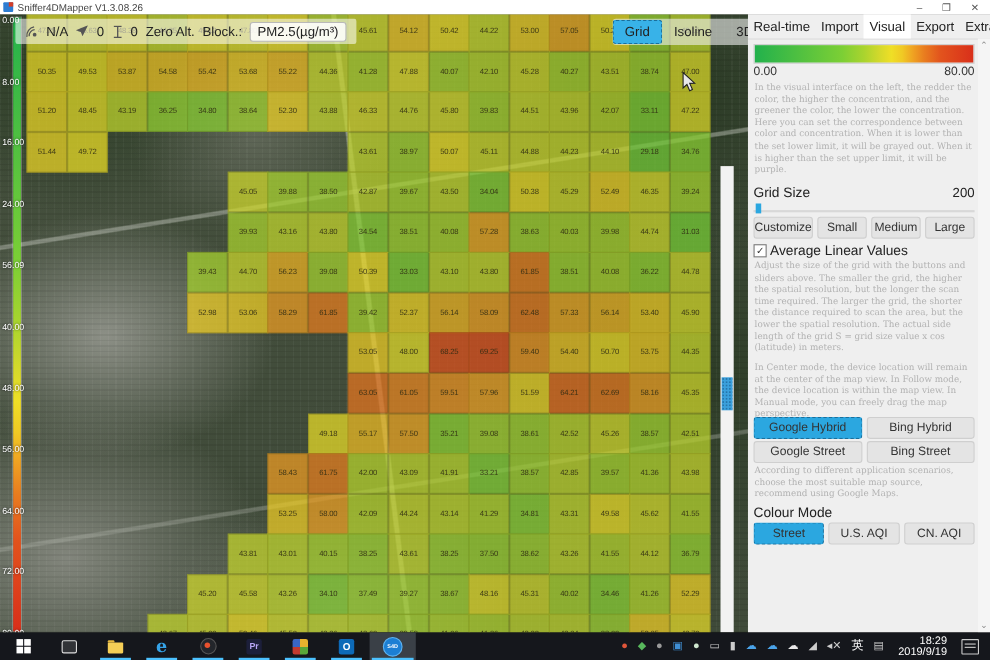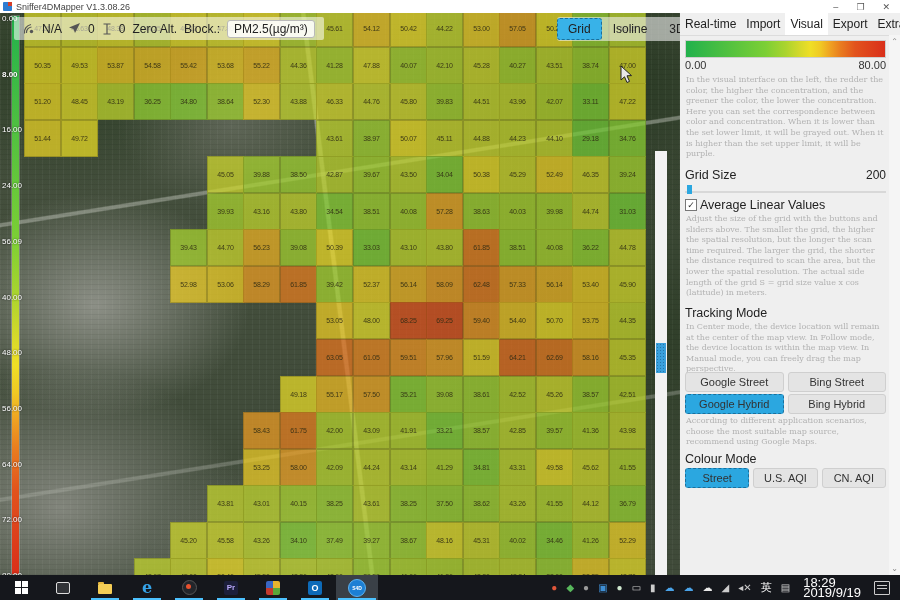--- a/index.html
+++ b/index.html
@@ -104,21 +104,21 @@
   .pricon{width:14px;height:14px;background:#1c1f3a;color:#b7a6f7;font-size:8px;font-weight:bold;
     display:flex;align-items:center;justify-content:center;border-radius:2px;}
   .gameicon{width:14px;height:14px;border-radius:2px;background:
     conic-gradient(#e8b32e 0 25%, #5aa83a 25% 50%, #c33a2e 50% 75%, #3a66c3 75%);}
   .outicon{width:14px;height:14px;background:#0d6ab8;color:#fff;font-size:9px;font-weight:bold;
     display:flex;align-items:center;justify-content:center;border-radius:2px;}
   .s4dicon{width:16px;height:16px;border-radius:50%;background:#1c7fd4;color:#fff;font-size:5px;
     font-weight:bold;display:flex;align-items:center;justify-content:center;border:1px solid #5db2f0;}
   #tray{margin-left:auto;display:flex;align-items:center;gap:9px;padding-right:6px;}
   .tray-ic{font-size:10px;line-height:25px;cursor:pointer;}
-  #clock{text-align:left;color:#fff;font-size:13px;line-height:10px;padding:0 4px;cursor:default;}
+  #clock{text-align:right;color:#fff;font-size:10px;line-height:10px;padding:0 4px;cursor:default;}
   #notif{width:14px;height:12px;border:1px solid #ccc;border-radius:1px;position:relative;margin-right:4px;cursor:pointer;}
   #notif::after{content:"";position:absolute;left:2px;top:3px;right:2px;height:1px;background:#ccc;box-shadow:0 3px 0 #ccc;}
 </style>
 </head>
 <body>
 
 <div id="titlebar">
   <div class="appicon"></div>
   <span>Sniffer4DMapper V1.3.08.26</span>
   <div id="wincontrols">
@@ -331,21 +331,21 @@
       <div class="gcell" style="left: 463px; top: 545px; background: rgba(193, 215, 44, 0.72);">43.20</div>
       <div class="gcell" style="left: 499px; top: 545px; background: rgba(194, 215, 44, 0.72);">43.34</div>
       <div class="gcell" style="left: 536px; top: 545px; background: rgba(159, 211, 48, 0.72);">38.00</div>
       <div class="gcell" style="left: 572px; top: 545px; background: rgba(240, 207, 37, 0.72);">52.85</div>
       <div class="gcell" style="left: 609px; top: 545px; background: rgba(231, 221, 40, 0.72);">48.70</div>
     </div>
 
   <div id="vscale-bar" style="background: linear-gradient(rgb(34, 177, 76) 0%, rgb(124, 207, 53) 40%, rgb(170, 212, 46) 50%, rgb(214, 217, 43) 57.5%, rgb(239, 223, 38) 62.5%, rgb(240, 201, 36) 67.5%, rgb(239, 161, 34) 72.5%, rgb(233, 125, 31) 77.5%, rgb(226, 83, 29) 85%, rgb(217, 47, 26) 100%);"></div>
   <div id="vscale-labels">
       <span class="vscale-label" style="top: 1px;">0.00</span>
-      <span class="vscale-label" style="top: 56.7px; font-weight: bold;">8.00</span>
+      <span class="vscale-label" style="top: 56.7px;">8.00</span>
       <span class="vscale-label" style="top: 112.4px;">16.00</span>
       <span class="vscale-label" style="top: 168.1px;">24.00</span>
       <span class="vscale-label" style="top: 223.8px;">56.09</span>
       <span class="vscale-label" style="top: 279.5px;">40.00</span>
       <span class="vscale-label" style="top: 335.2px;">48.00</span>
       <span class="vscale-label" style="top: 390.9px;">56.00</span>
       <span class="vscale-label" style="top: 446.6px;">64.00</span>
       <span class="vscale-label" style="top: 502.3px;">72.00</span>
       <span class="vscale-label" style="top: 558px;">80.00</span>
     </div>
@@ -401,36 +401,41 @@
     <div class="desc" style="height:86px;">In the visual interface on the left, the redder the color, the higher the concentration, and the greener the color, the lower the concentration. Here you can set the correspondence between color and concentration. When it is lower than the set lower limit, it will be grayed out. When it is higher than the set upper limit, it will be purple.</div>
 
     <div id="gridsize-row">
       <span class="sec-label">Grid Size</span>
       <span id="gridsize-val">200</span>
     </div>
     <div id="slider">
       <div class="track"></div>
       <div class="thumb"></div>
     </div>
+    <div class="btn-row" id="gridsize-btns">
+        <button class="pbtn">Customize</button>
+        <button class="pbtn">Small</button>
+        <button class="pbtn">Medium</button>
+        <button class="pbtn">Large</button>
+      </div>
     <div id="avg-row">
       <div id="avg-check">✓</div>
       <span>Average Linear Values</span>
     </div>
     <div class="desc" style="height:88px;">Adjust the size of the grid with the buttons and sliders above. The smaller the grid, the higher the spatial resolution, but the longer the scan time required. The larger the grid, the shorter the distance required to scan the area, but the lower the spatial resolution. The actual side length of the grid S = grid size value x cos (latitude) in meters.</div>
 
-    <div class="sec-label">Tracking Mode</div>
     <div class="desc" style="height:46px;">In Center mode, the device location will remain at the center of the map view. In Follow mode, the device location is within the map view. In Manual mode, you can freely drag the map perspective.</div>
 
+    <div class="btn-row" id="mapsrc-btns-1">
+        <button class="pbtn active">Google Hybrid</button>
+        <button class="pbtn">Bing Hybrid</button>
+      </div>
     <div class="btn-row" id="mapsrc-btns-2">
         <button class="pbtn">Google Street</button>
         <button class="pbtn">Bing Street</button>
-      </div>
-    <div class="btn-row" id="mapsrc-btns-1">
-        <button class="pbtn active">Google Hybrid</button>
-        <button class="pbtn">Bing Hybrid</button>
       </div>
     <div class="desc" style="height:32px;">According to different application scenarios, choose the most suitable map source, recommend using Google Maps.</div>
 
     <div class="sec-label">Colour Mode</div>
     <div class="btn-row" id="colour-btns">
         <button class="pbtn active">Street</button>
         <button class="pbtn">U.S. AQI</button>
         <button class="pbtn">CN. AQI</button>
       </div>
 

